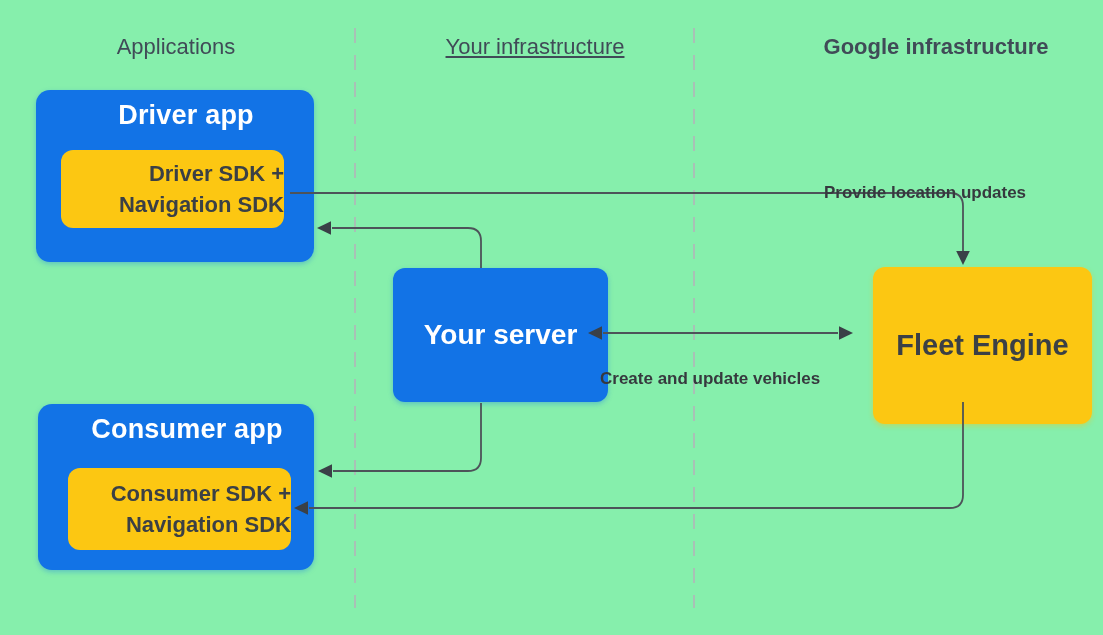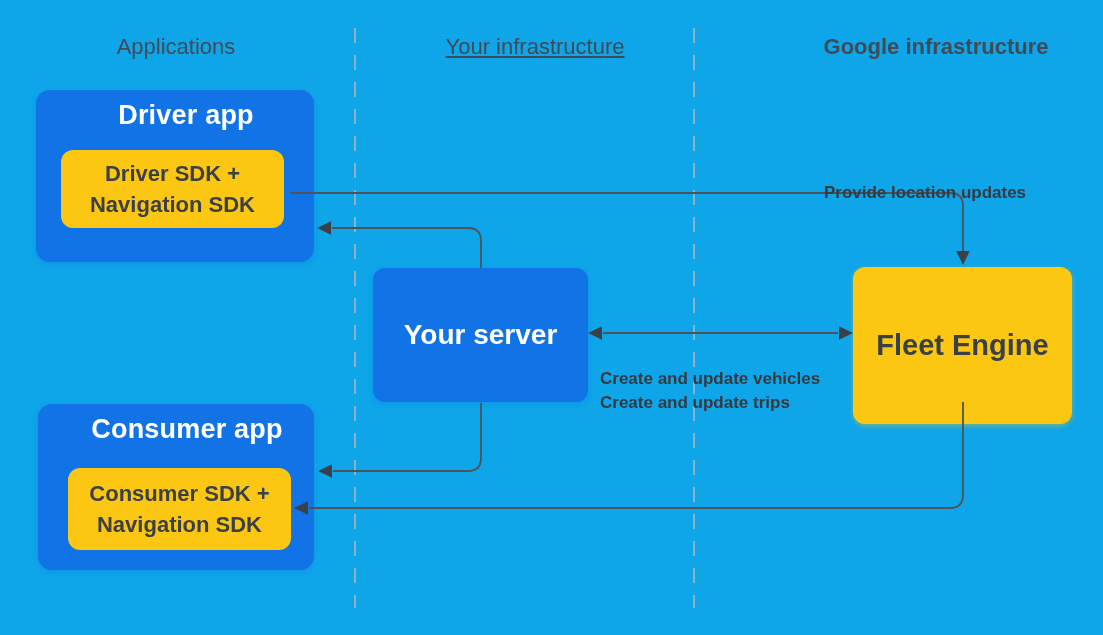--- a/index.html
+++ b/index.html
@@ -1,19 +1,19 @@
 <!DOCTYPE html>
 <html><head>
 <meta charset="utf-8">
 <style>
   html,body { margin:0; padding:0; background:#ffffff; }
   .canvas {
     position:relative;
     width:1103px; height:635px;
-    background:#0ea5e9;
+    background:#86efac;
     font-family:"Liberation Sans", sans-serif;
     overflow:hidden;
   }
   .col-header {
     position:absolute;
     font-size:22px;
     color:#404b57;
     text-align:center;
     white-space:nowrap;
   }
@@ -38,33 +38,34 @@
     text-align:center;
     font-size:27px;
     font-weight:700;
     color:#ffffff;
     letter-spacing:0.2px;
     padding-left:22px;
   }
   .sdk-box {
     display:flex;
     flex-direction:column;
-    align-items:center;
+    align-items:flex-end;
     justify-content:center;
     line-height:1.42;
     font-size:22px;
     font-weight:700;
     color:#3B4045;
     text-align:center;
   }
   .big-node {
     display:flex;
     align-items:center;
     justify-content:center;
     font-weight:700;
+    margin-left:20px;
   }
   .server-label { font-size:28px; color:#ffffff; }
   .fleet-label  { font-size:29px; color:#3B4045; }
   .edge-label {
     position:absolute;
     font-size:17px;
     font-weight:700;
     color:#36393e;
     white-space:nowrap;
     margin-top:23px;
@@ -138,15 +139,14 @@
 
     <path class="edge-path" d="M 481 403 V 458 Q 481 471 468 471 H 333"></path>
     <polygon class="arrow-head" points="318,471 332,464.2 332,477.8"></polygon>
 
     <path class="edge-path" d="M 963 402 V 495 Q 963 508 950 508 H 309"></path>
     <polygon class="arrow-head" points="294,508 308,501.2 308,514.8"></polygon>
   </svg>
 
   <div class="edge-label centered" style="left:795px; top:160px; width:260px;">Provide location updates</div>
   <div class="edge-label" style="left:600px; top:346px;">Create and update vehicles</div>
-  <div class="edge-label" style="left:600px; top:370px;">Create and update trips</div>
 
 </div>
 
 </body></html>

